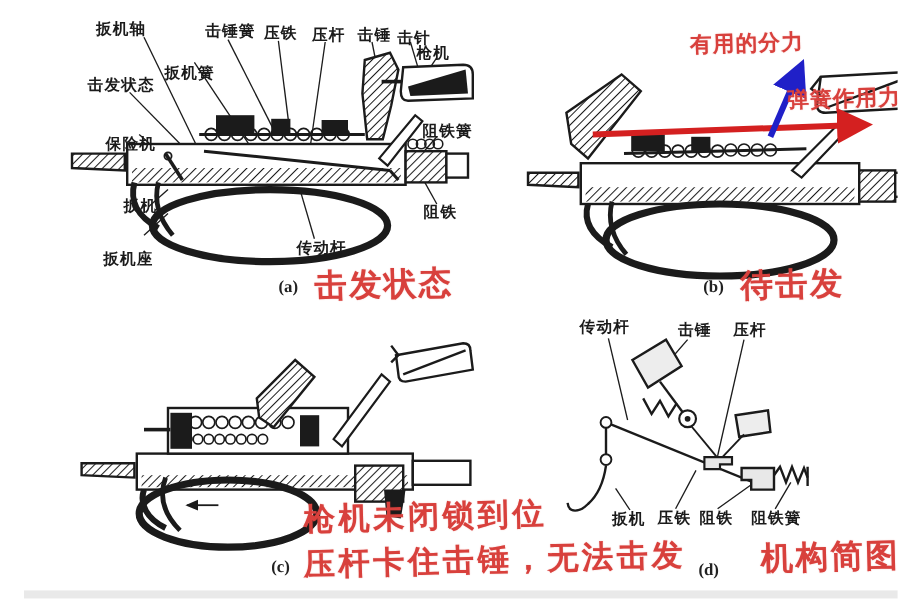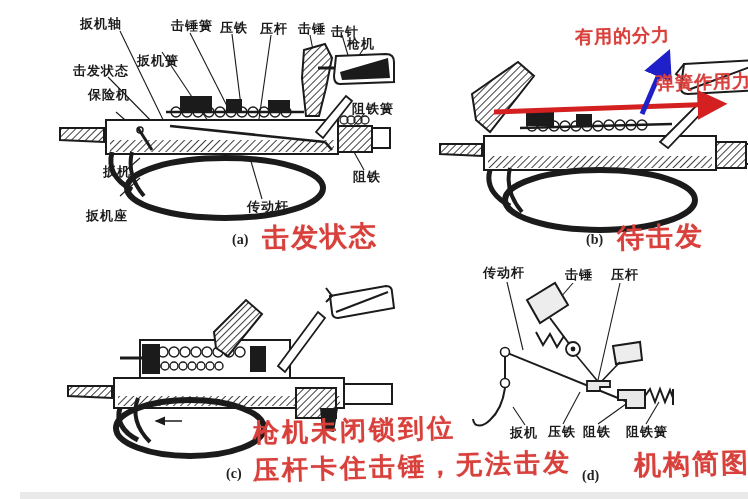--- a/index.html
+++ b/index.html
@@ -244,21 +244,21 @@
 
   <span class="lbl" style="left:60px;top:17px">扳机轴</span>
   <span class="lbl" style="left:151px;top:19px">击锤簧</span>
   <span class="lbl" style="left:200px;top:21px">压铁</span>
   <span class="lbl" style="left:240px;top:22px">压杆</span>
   <span class="lbl" style="left:278px;top:22px">击锤</span>
   <span class="lbl" style="left:311px;top:25px">击针</span>
   <span class="lbl" style="left:327px;top:37px">枪机</span>
   <span class="lbl" style="left:117px;top:54px">扳机簧</span>
   <span class="lbl" style="left:53px;top:64px">击发状态</span>
-  <span class="lbl" style="left:68px;top:88px">保险机</span>
+  <span class="lbl" style="left:68px;top:113px">保险机</span>
   <span class="lbl" style="left:332px;top:102px">阻铁簧</span>
   <span class="lbl" style="left:333px;top:170px">阻铁</span>
   <span class="lbl" style="left:83px;top:165px">扳机</span>
   <span class="lbl" style="left:66px;top:209px">扳机座</span>
   <span class="lbl" style="left:227px;top:200px">传动杆</span>
   <span class="cap" style="left:212px;top:233px">(a)</span>
   <span class="hand hand-lg" style="left:242px;top:224px">击发状态</span>
 
   <span class="hand hand-md" style="left:555px;top:27px">有用的分力</span>
   <span class="hand hand-md" style="left:636px;top:73px">弹簧作用力</span>

